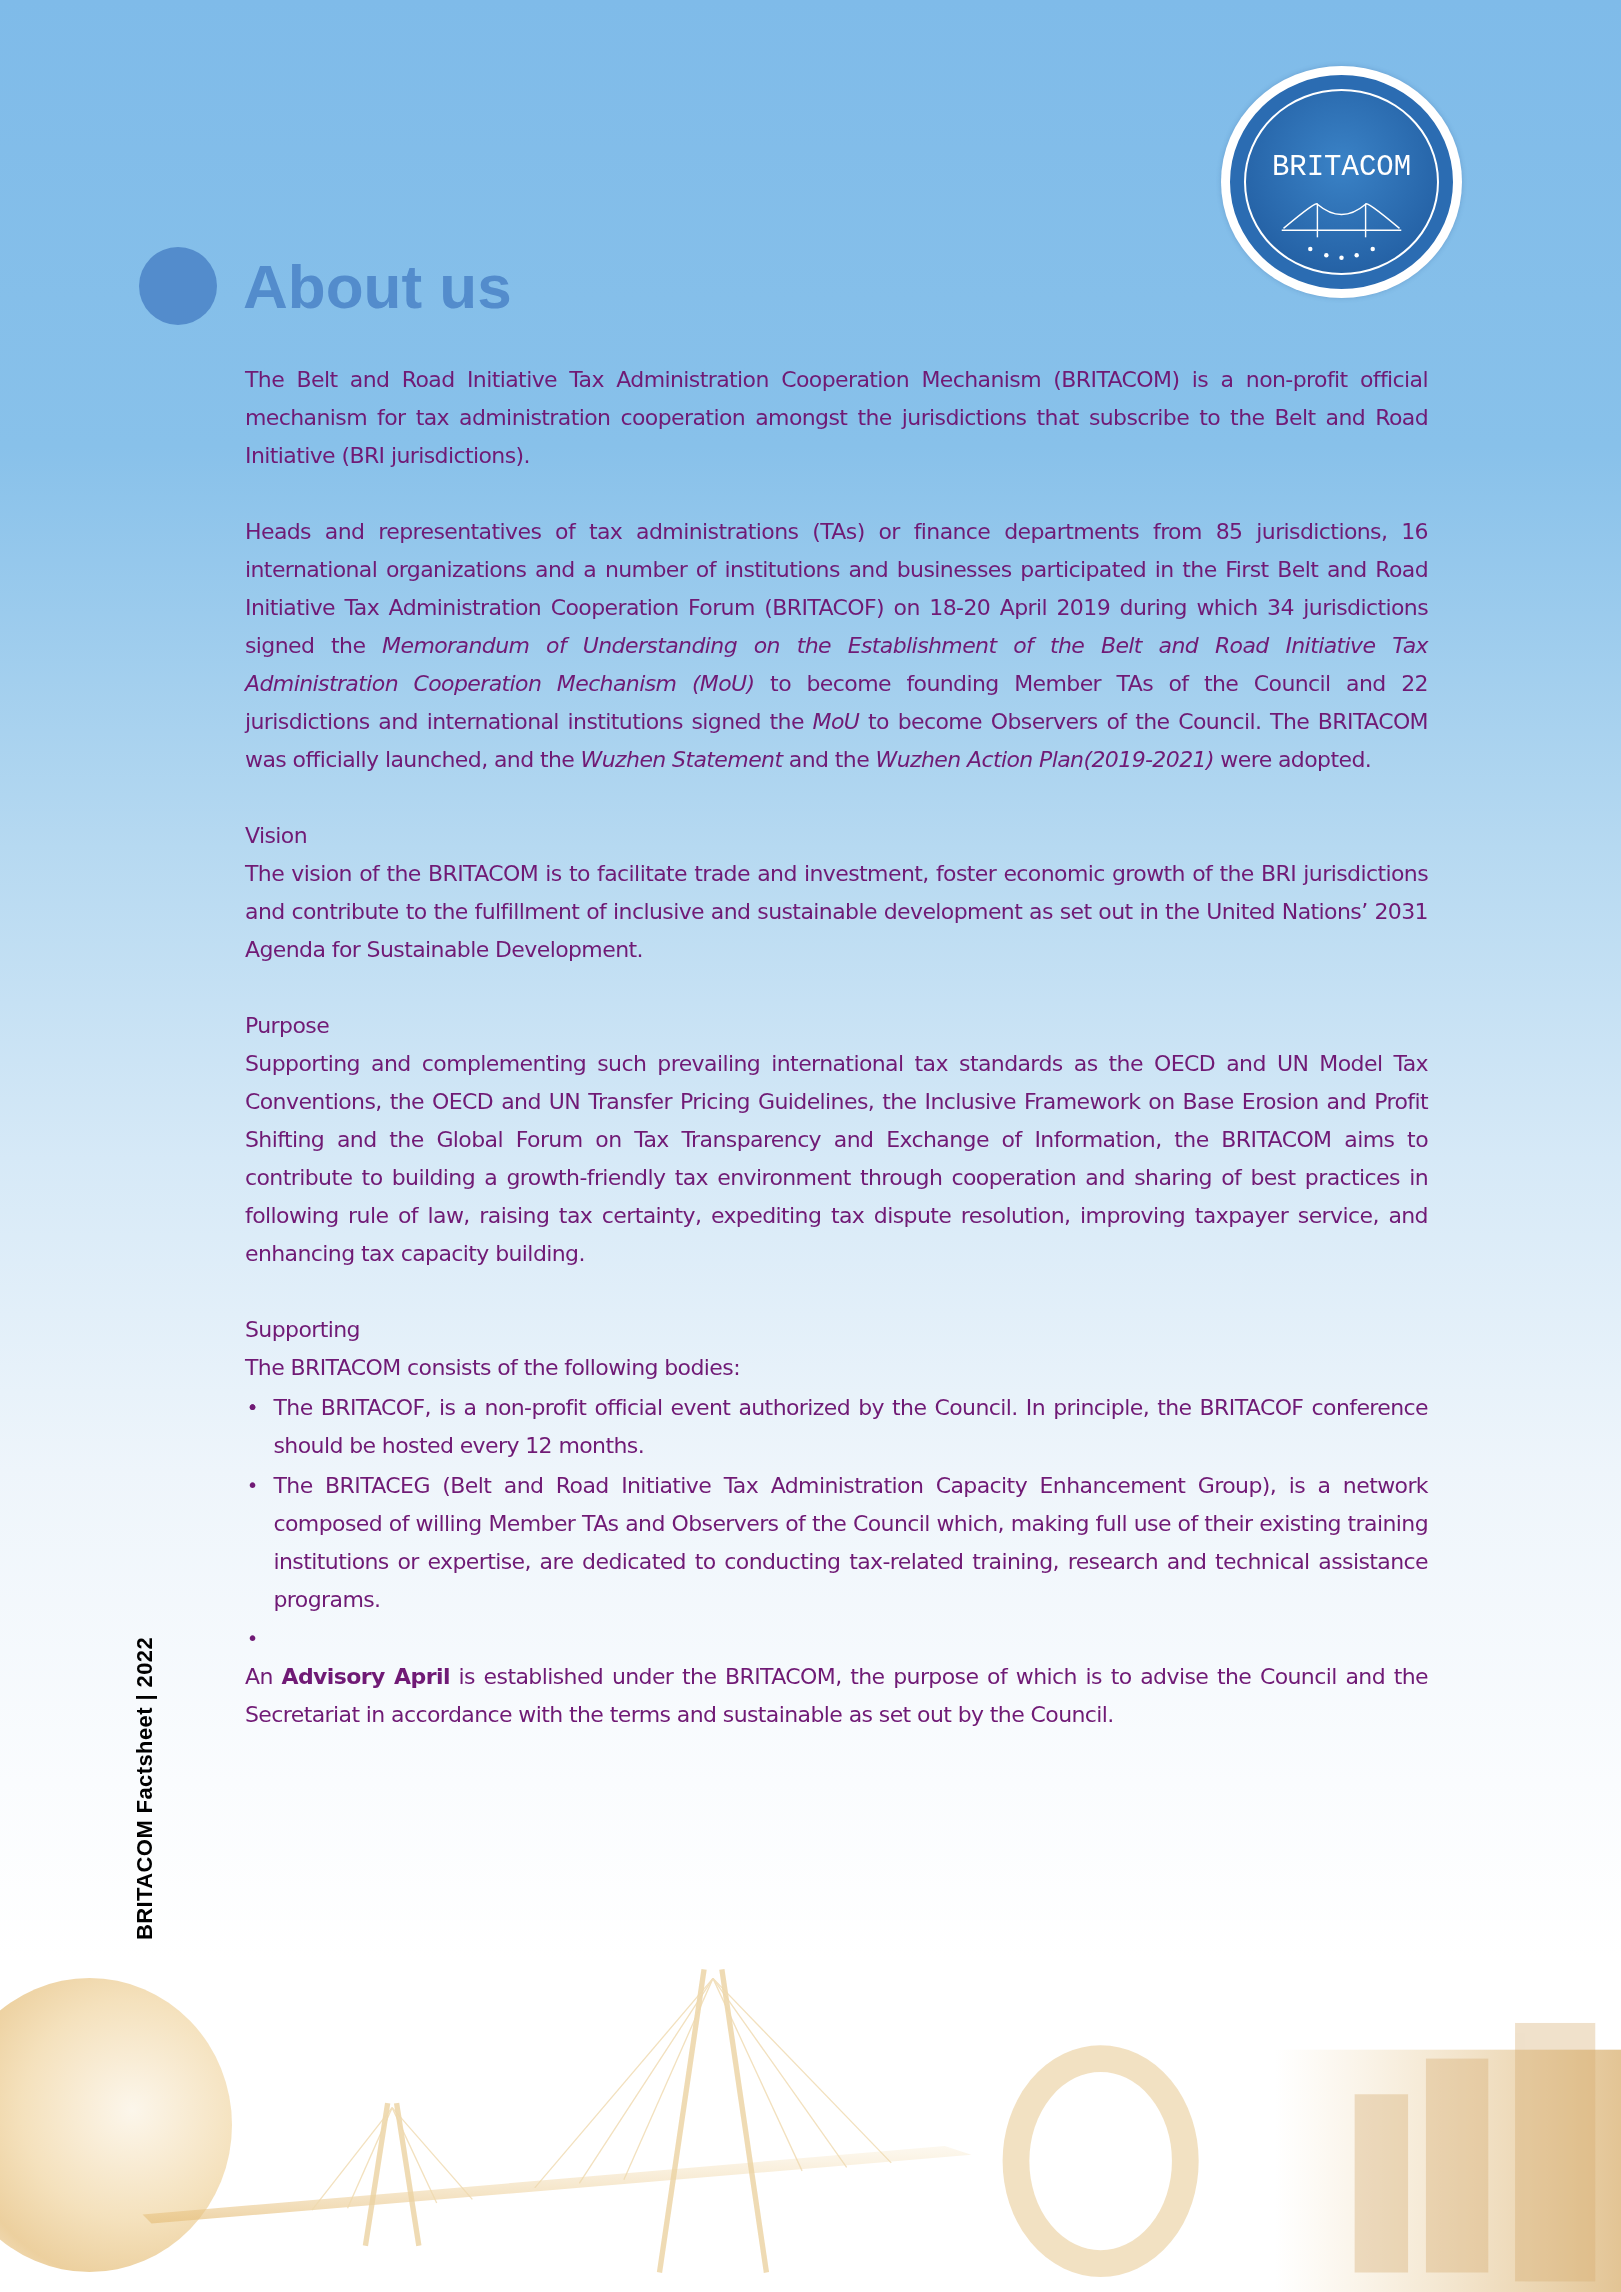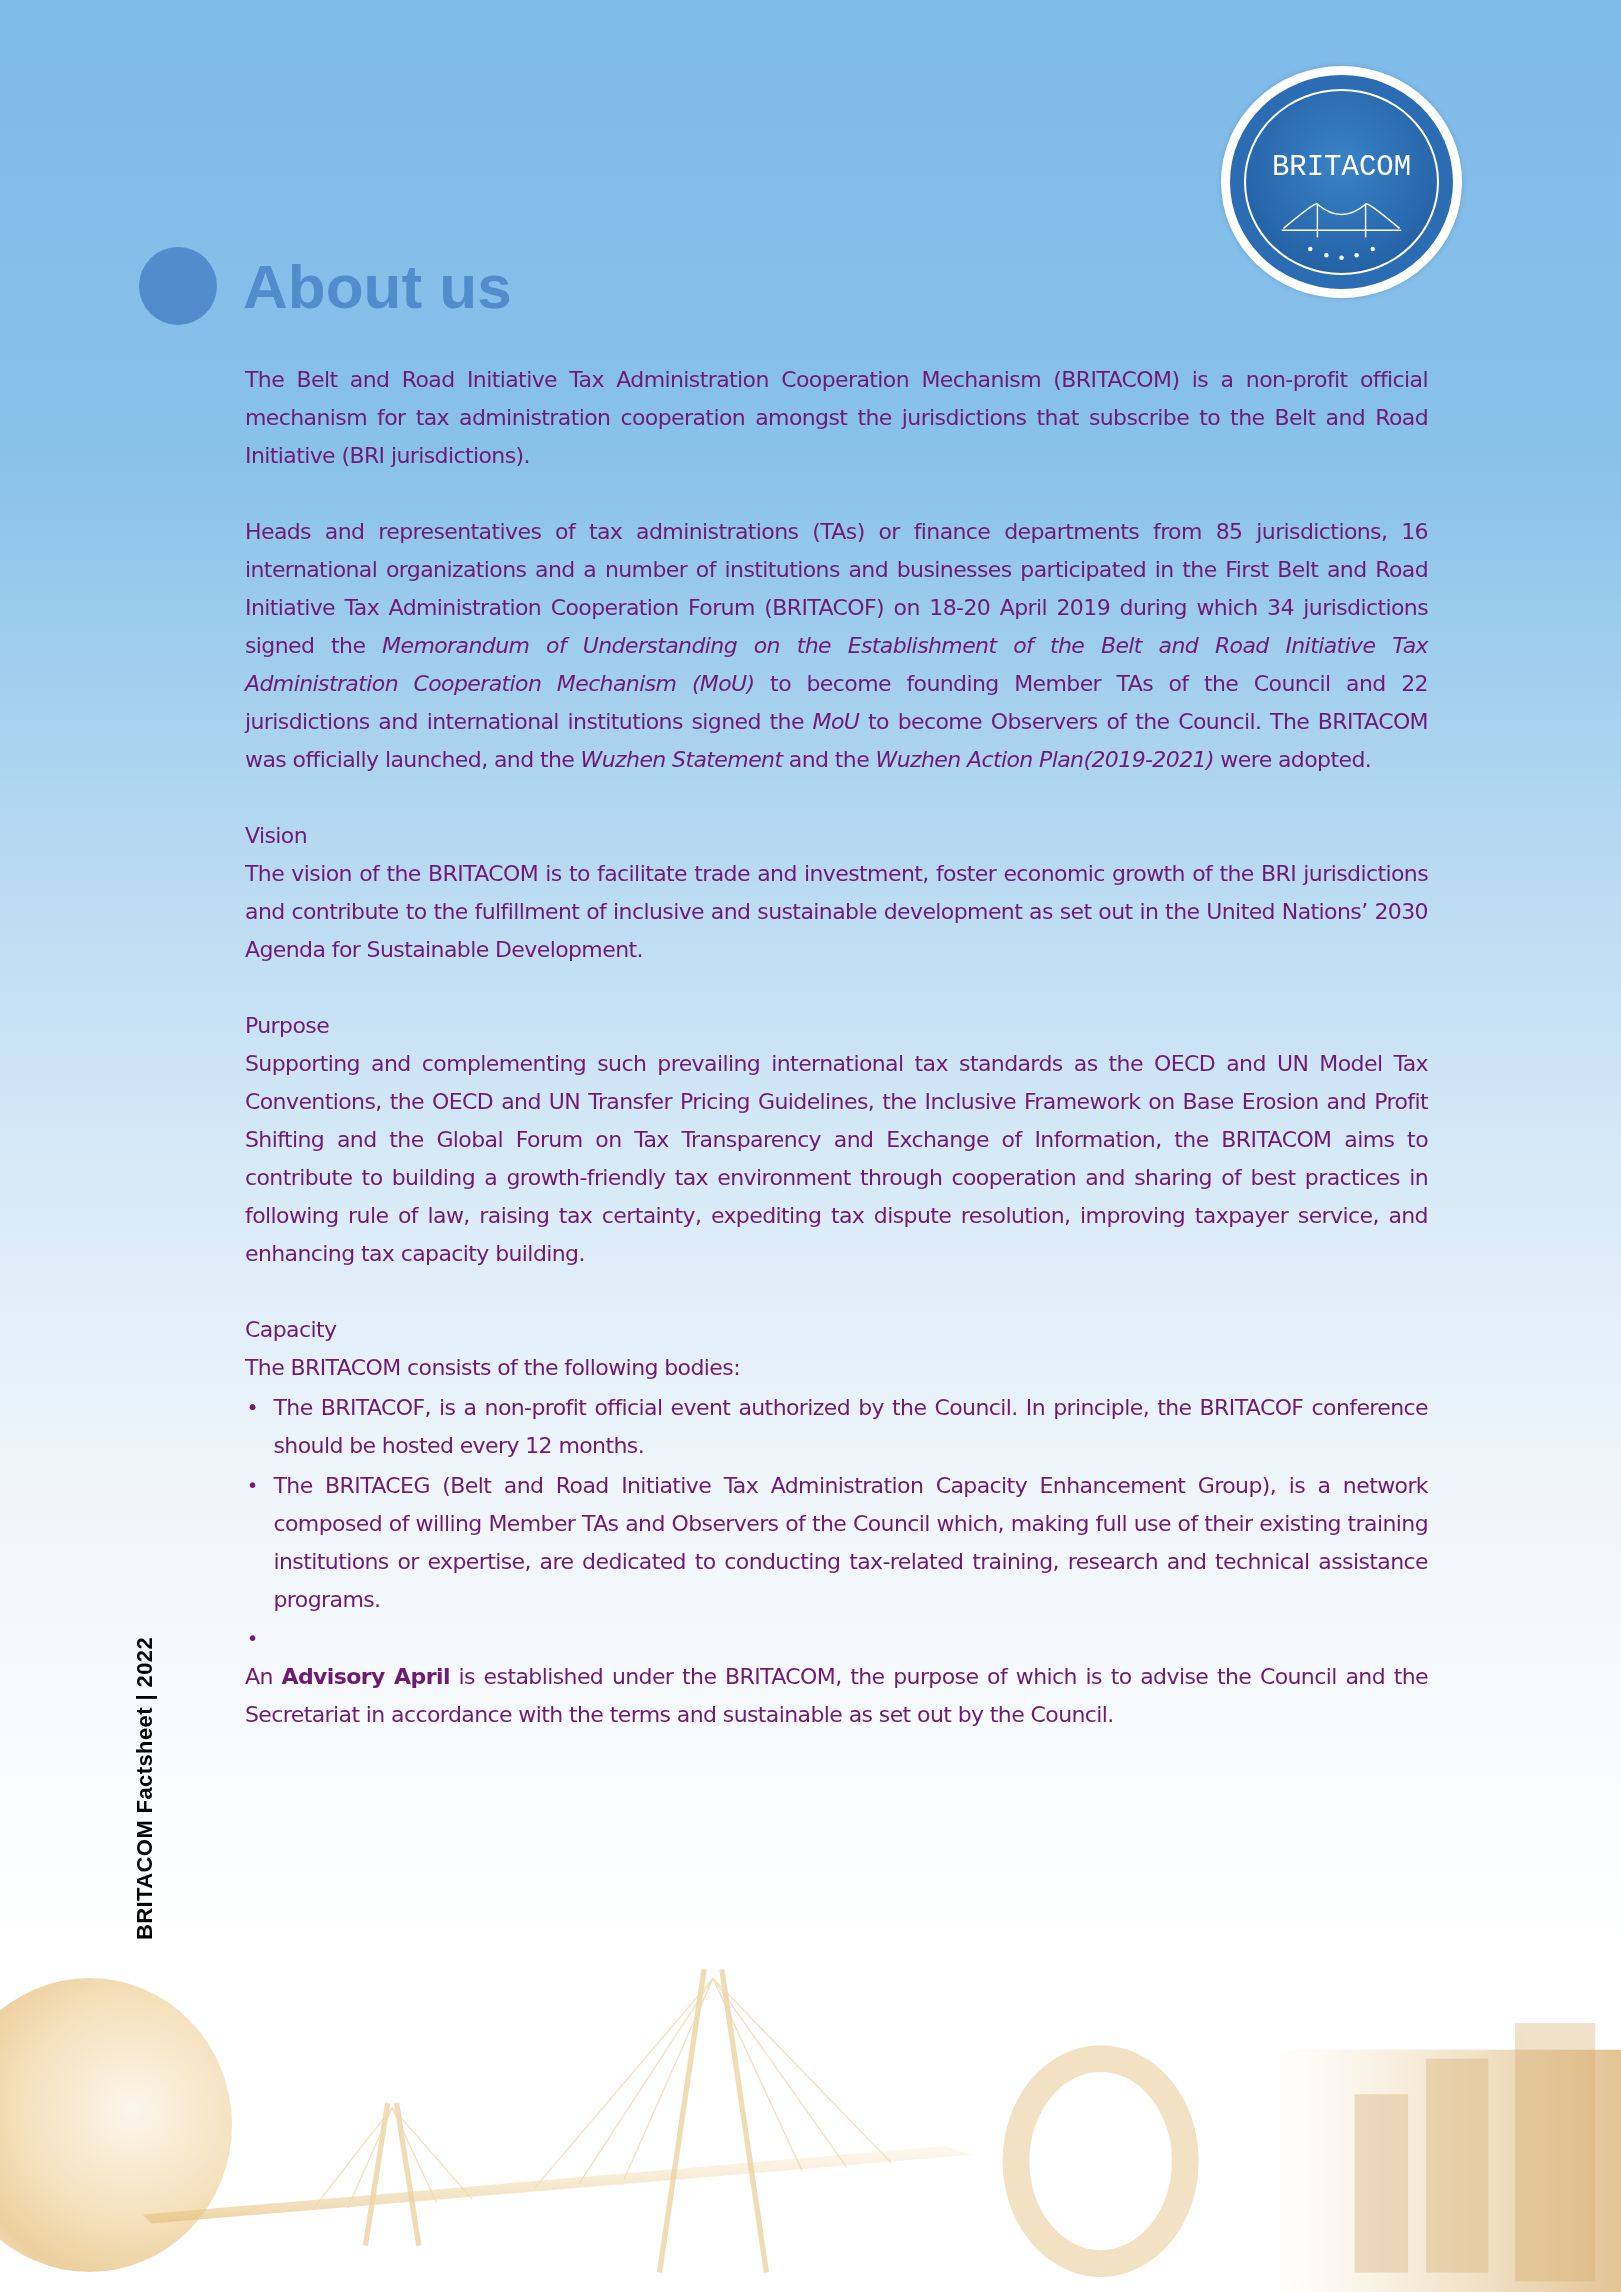--- a/index.html
+++ b/index.html
@@ -148,28 +148,28 @@
   <div class="heading-dot"></div>
   <h1 class="heading">About us</h1>
 
   <div class="content">
     <p>The Belt and Road Initiative Tax Administration Cooperation Mechanism (BRITACOM) is a non-profit official mechanism for tax administration cooperation amongst the jurisdictions that subscribe to the Belt and Road Initiative (BRI jurisdictions).</p>
     <div class="gap"></div>
     <p><span>Heads and representatives of tax administrations (TAs) or finance departments from 85 jurisdictions, 16 international organizations and a number of institutions and businesses participated in the First Belt and Road Initiative Tax Administration Cooperation Forum (BRITACOF) on 18-20 April 2019 during which 34 jurisdictions signed the </span><em>Memorandum of Understanding on the Establishment of the Belt and Road Initiative Tax Administration Cooperation Mechanism (MoU)</em><span> to become founding Member TAs of the Council and 22 jurisdictions and international institutions signed the </span><em>MoU</em><span> to become Observers of the Council. The BRITACOM was officially launched, and the </span><em>Wuzhen Statement</em><span> and the </span><em>Wuzhen Action Plan(2019-2021)</em><span> were adopted.</span></p>
     <div class="gap"></div>
 
     <p class="sec-title">Vision</p>
-    <p>The vision of the BRITACOM is to facilitate trade and investment, foster economic growth of the BRI jurisdictions and contribute to the fulfillment of inclusive and sustainable development as set out in the United Nations’ 2030 Agenda for Sustainable Development.</p>
+    <p>The vision of the BRITACOM is to facilitate trade and investment, foster economic growth of the BRI jurisdictions and contribute to the fulfillment of inclusive and sustainable development as set out in the United Nations’ 2031 Agenda for Sustainable Development.</p>
     <div class="gap"></div>
 
     <p class="sec-title">Purpose</p>
     <p>Supporting and complementing such prevailing international tax standards as the OECD and UN Model Tax Conventions, the OECD and UN Transfer Pricing Guidelines, the Inclusive Framework on Base Erosion and Profit Shifting and the Global Forum on Tax Transparency and Exchange of Information, the BRITACOM aims to contribute to building a growth-friendly tax environment through cooperation and sharing of best practices in following rule of law, raising tax certainty, expediting tax dispute resolution, improving taxpayer service, and enhancing tax capacity building.</p>
     <div class="gap"></div>
 
-    <p class="sec-title">Capacity</p>
+    <p class="sec-title">Supporting</p>
     <p>The BRITACOM consists of the following bodies:</p>
     <ul class="bullets">
       <li><span class="bullet">•</span></li>
       <li><span class="bullet">•</span><span>The BRITACOF, is a non-profit official event authorized by the Council. In principle, the BRITACOF conference should be hosted every 12 months.</span></li>
       <li><span class="bullet">•</span><span>The BRITACEG (Belt and Road Initiative Tax Administration Capacity Enhancement Group), is a network composed of willing Member TAs and Observers of the Council which, making full use of their existing training institutions or expertise, are dedicated to conducting tax-related training, research and technical assistance programs.</span></li>
       <li><span class="bullet">•</span></li>
     </ul>
     <div class="gap"></div>
 
     <p><span>An </span><strong>Advisory April</strong><span> is established under the BRITACOM, the purpose of which is to advise the Council and the Secretariat in accordance with the terms and sustainable as set out by the Council.</span></p>

